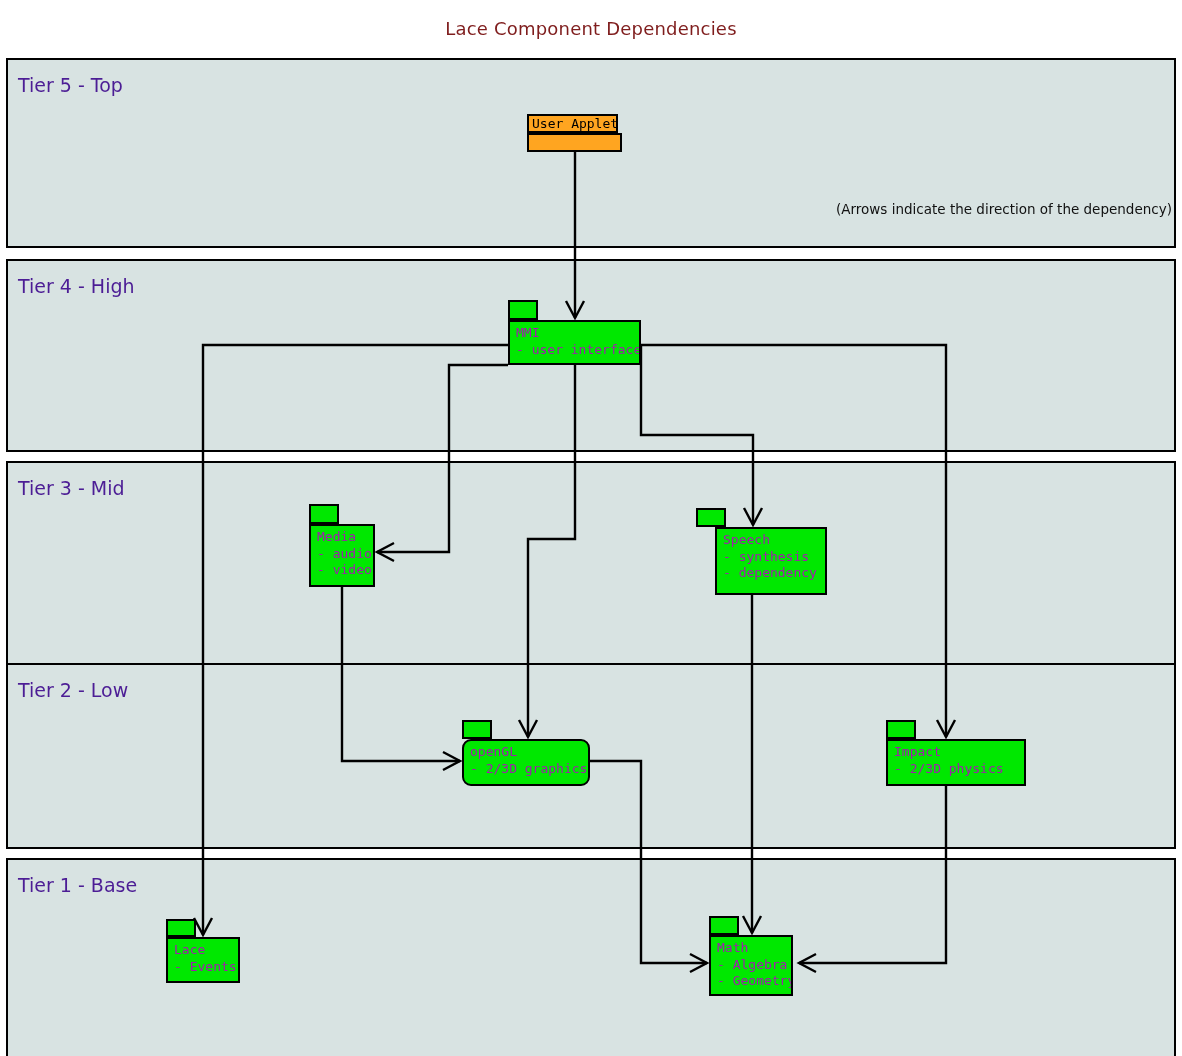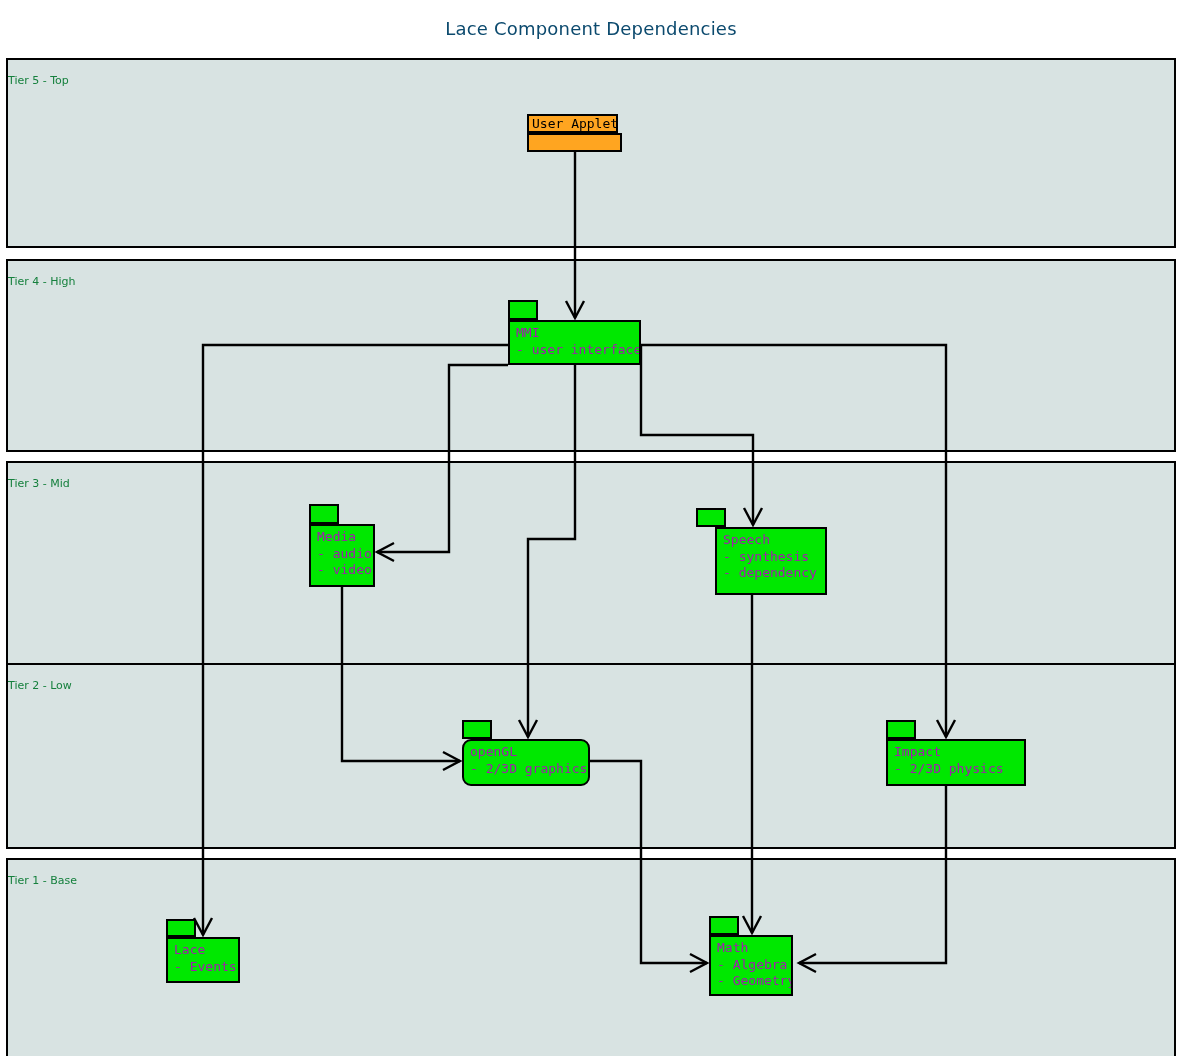--- a/index.html
+++ b/index.html
@@ -19,36 +19,36 @@
     overflow: hidden;
   }
   #diagram-title {
     position: absolute;
     left: 0;
     top: 18px;
     width: 1182px;
     text-align: center;
     font-family: "DejaVu Sans", sans-serif;
     font-size: 18px;
-    color: #0c4a6e;
+    color: #7f1d1d;
     letter-spacing: 0.2px;
   }
   .tier {
     position: absolute;
     background: #d8e3e2;
     border: 2px solid #000000;
     box-sizing: border-box;
   }
   .tier-label {
     position: absolute;
-    left: 0;
+    left: 10px;
     top: 14px;
     font-family: "DejaVu Sans", sans-serif;
-    font-size: 11px;
-    color: #15803d;
+    font-size: 19px;
+    color: #4c1d95;
     white-space: nowrap;
   }
   .note {
     position: absolute;
     font-family: "DejaVu Sans", sans-serif;
     font-size: 13.5px;
     color: #111111;
     white-space: nowrap;
   }
   
@@ -181,14 +181,15 @@
       <div class="pkg pkg-green">
         <div class="pkg-tab" style="left: 166px; top: 919px; width: 30px; height: 18px; background: rgb(0, 232, 0);"></div>
         <div class="pkg-body" style="left: 166px; top: 937px; width: 74px; height: 46px; background: rgb(0, 232, 0);"><div>Lace</div><div>- Events</div></div>
       </div>
       <div class="pkg pkg-green">
         <div class="pkg-tab" style="left: 709px; top: 916px; width: 30px; height: 19px; background: rgb(0, 232, 0);"></div>
         <div class="pkg-body" style="left: 709px; top: 935px; width: 84px; height: 61px; background: rgb(0, 232, 0);"><div>Math</div><div>- Algebra</div><div>- Geometry</div></div>
       </div>
     </div>
 
+  <div class="note" id="arrow-note" style="left:836px; top:201px;">(Arrows indicate the direction of the dependency)</div>
 
 </div>
 
 </body></html>

